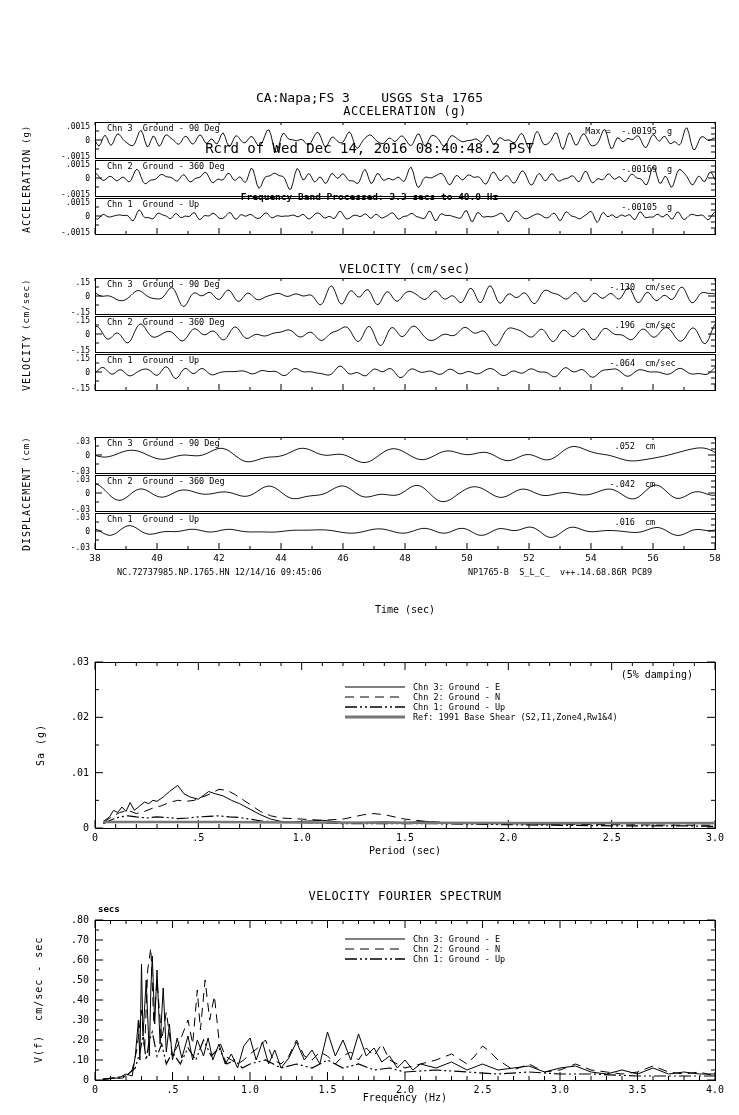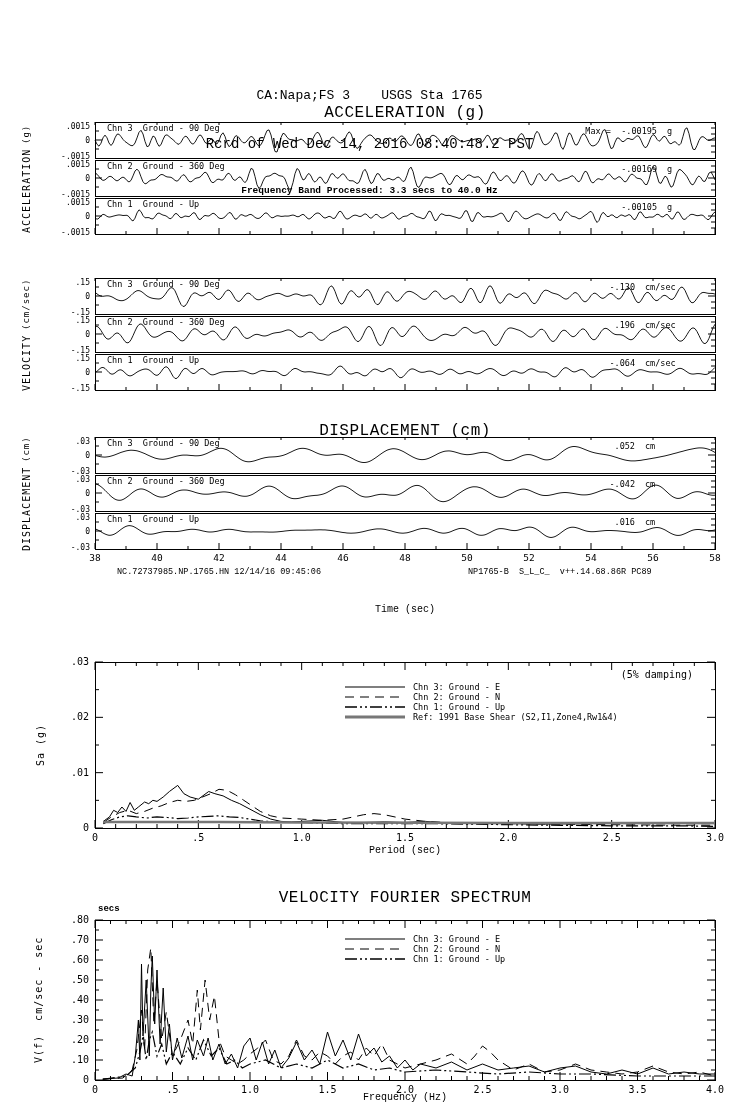--- a/index.html
+++ b/index.html
@@ -1,44 +1,44 @@
 <!DOCTYPE html>
 <html><head>
 <meta charset="utf-8">
 <style>
   html,body{margin:0;padding:0;background:#fff;}
   .page{position:relative;width:739px;height:1115px;background:#ffffff;
         font-family:"DejaVu Sans Mono","Liberation Mono",monospace;color:#000;overflow:hidden;}
-  .abs{position:absolute;white-space:pre;font-family:Liberation Mono, monospace;}
+  .abs{position:absolute;white-space:pre;}
   .ctr{text-align:center;}
   .h1{font-size:13px;line-height:12px;}
   .h2{font-size:14px;line-height:12px;}
   .h3{font-size:9.5px;font-weight:bold;line-height:10px;}
   .h4{font-size:9.5px;font-weight:bold;line-height:10px;}
-  .ptitle{font-size:16px;letter-spacing:0.5px;}
+  .ptitle{font-size:12px;letter-spacing:0.5px;}
   .small{font-size:8.5px;}
   .axlbl{font-size:10px;}
   .vlab{position:absolute;display:flex;flex-direction:row;gap:5px;align-items:center;justify-content:center;
         writing-mode:vertical-rl;transform:rotate(180deg);font-size:10px;letter-spacing:1px;white-space:pre;}
   svg{position:absolute;overflow:visible;}
   svg text{font-family:"DejaVu Sans Mono","Liberation Mono",monospace;fill:#000;white-space:pre;}
 </style>
 </head>
 <body>
 
 <div class="page">
 
   <div class="abs ctr" style="left:0;top:54px;width:739px;">
     <div class="h1">CA:Napa;FS 3    USGS Sta 1765</div>
     <div class="h2">Rcrd of Wed Dec 14, 2016 08:40:48.2 PST</div>
     <div class="h3">Frequency Band Processed: 3.3 secs to 40.0 Hz</div>
   </div>
 
   <div class="abs ctr ptitle" style="left:95px;top:104px;width:620px;">ACCELERATION (g)</div>
-  <div class="abs ctr ptitle" style="left:95px;top:422px;width:620px;">DISPLACEMENT (cm)</div>
+  <div class="abs ctr ptitle" style="left:95px;top:262px;width:620px;">VELOCITY (cm/sec)</div>
 
   <div class="vlab" style="left:8px;top:122px;height:114px;width:36px;">
     <span>ACCELERATION</span>
     <span style="font-size:9px;">(g)</span>
   </div>
   <div class="vlab" style="left:8px;top:278px;height:114px;width:36px;">
     <span>VELOCITY</span>
     <span style="font-size:9px;">(cm/sec)</span>
   </div>
   <div class="vlab" style="left:8px;top:437px;height:114px;width:36px;">

